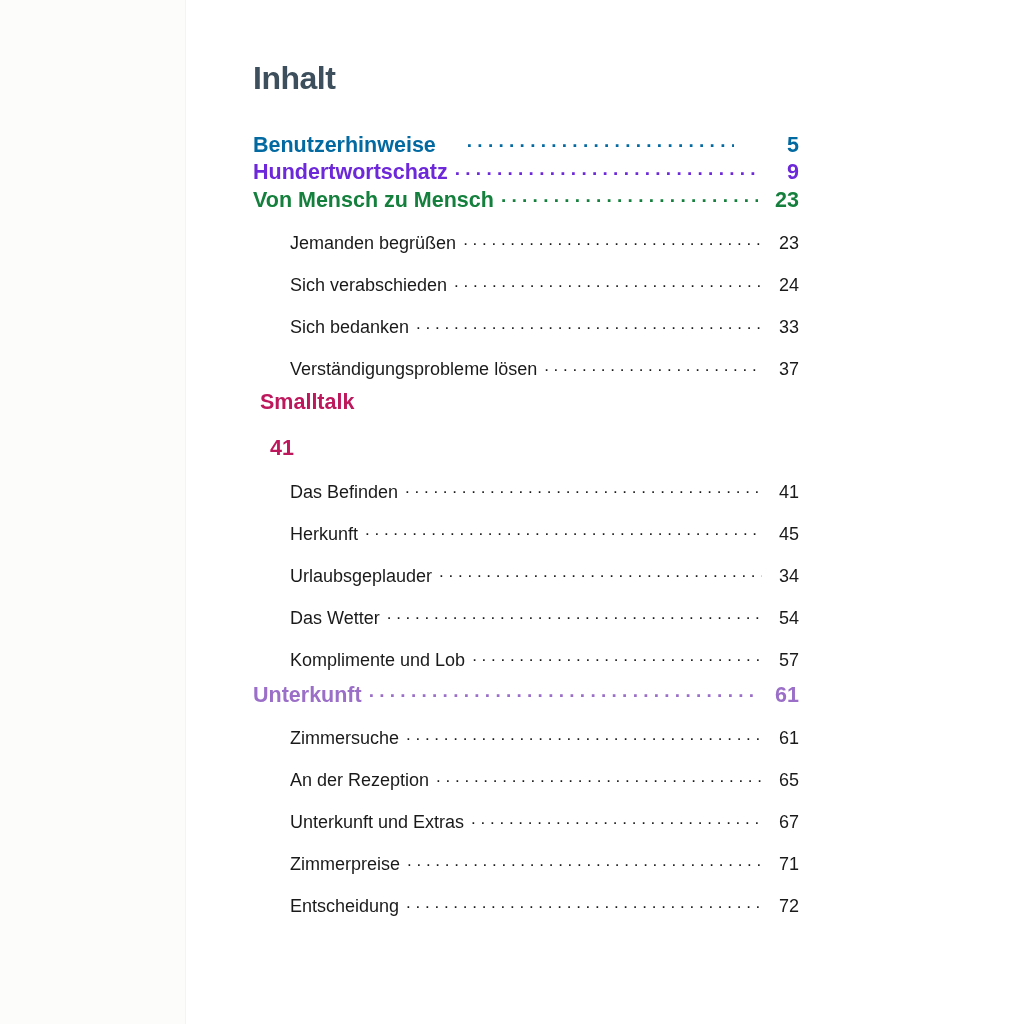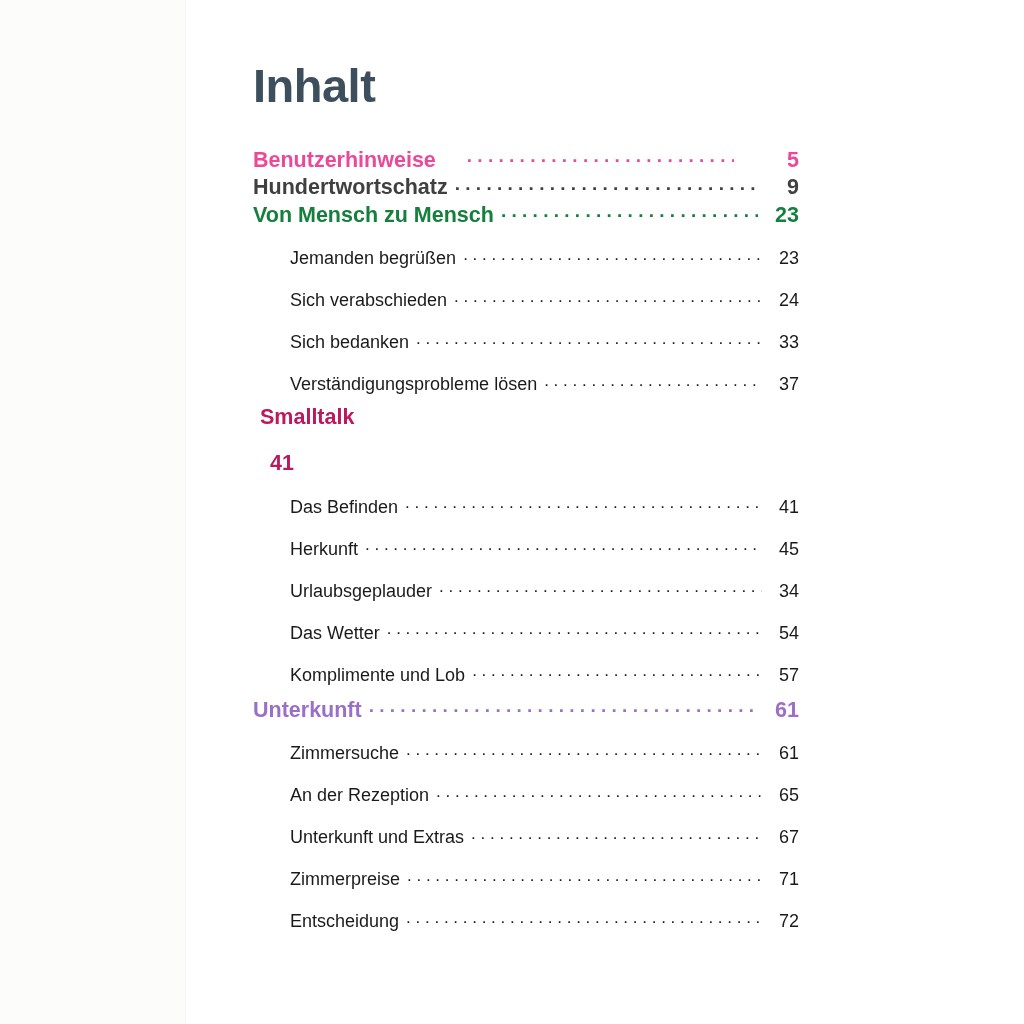--- a/index.html
+++ b/index.html
@@ -37,21 +37,21 @@
   }
 
   .toc {
     position: absolute;
     left: 253px;
     top: 62px;
     width: 546px;
   }
 
   .toc-title {
-    font-size: 47px;
+    font-size: 32px;
     font-weight: bold;
     letter-spacing: -0.5px;
     line-height: 1.0;
     margin: 0 0 36px 0;
     padding: 0;
   }
 
   
   .row {
     display: flex;
@@ -139,28 +139,28 @@
 </head>
 <body style="background: rgb(255, 255, 255);">
 
 <div class="gutter" style="background: rgb(252, 252, 251);"></div>
 
 <div class="page">
   <div class="toc">
     <h1 class="toc-title" style="color: rgb(61, 79, 92);">Inhalt</h1>
     <div id="sections-container">
         <div class="section-block">
-          <div class="row section-row" style="color: #ec4899; gap: 24px;">
+          <div class="row section-row" style="color: #0369a1; gap: 24px;">
             <span class="label">Benutzerhinweise</span>
             <span class="leader"></span>
             <span class="pageno">5</span>
           </div>
         </div>
         <div class="section-block">
-          <div class="row section-row" style="color: #404040;">
+          <div class="row section-row" style="color: #6d28d9;">
             <span class="label">Hundertwortschatz</span>
             <span class="leader"></span>
             <span class="pageno">9</span>
           </div>
         </div>
         <div class="section-block">
           <div class="row section-row" style="color: #15803d;">
             <span class="label">Von Mensch zu Mensch</span>
             <span class="leader"></span>
             <span class="pageno">23</span>

